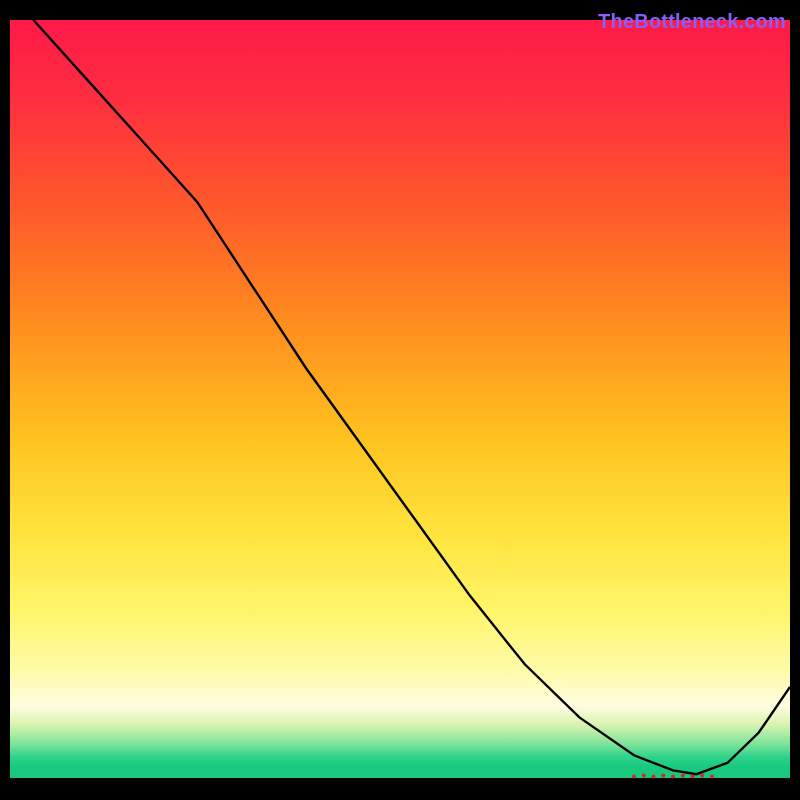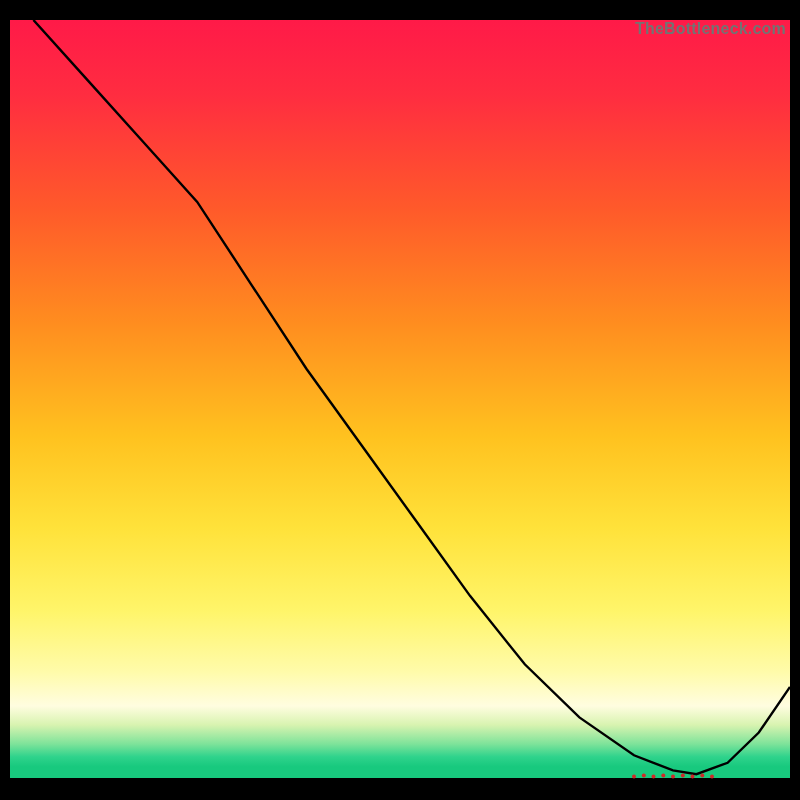--- a/index.html
+++ b/index.html
@@ -6,24 +6,24 @@
     margin: 0;
     padding: 0;
     width: 800px;
     height: 800px;
     background: #000;
     overflow: hidden;
     font-family: Arial, Helvetica, sans-serif;
   }
   .watermark {
     position: absolute;
-    top: 20px;
+    top: 10px;
     right: 14px;
-    color: #737373;
-    font-size: 16px;
+    color: #8b5cf6;
+    font-size: 20px;
     font-weight: 600;
     letter-spacing: 0.2px;
     z-index: 30;
   }
   .plot {
     position: absolute;
     left: 10px;
     top: 20px;
     width: 780px;
     height: 770px;

